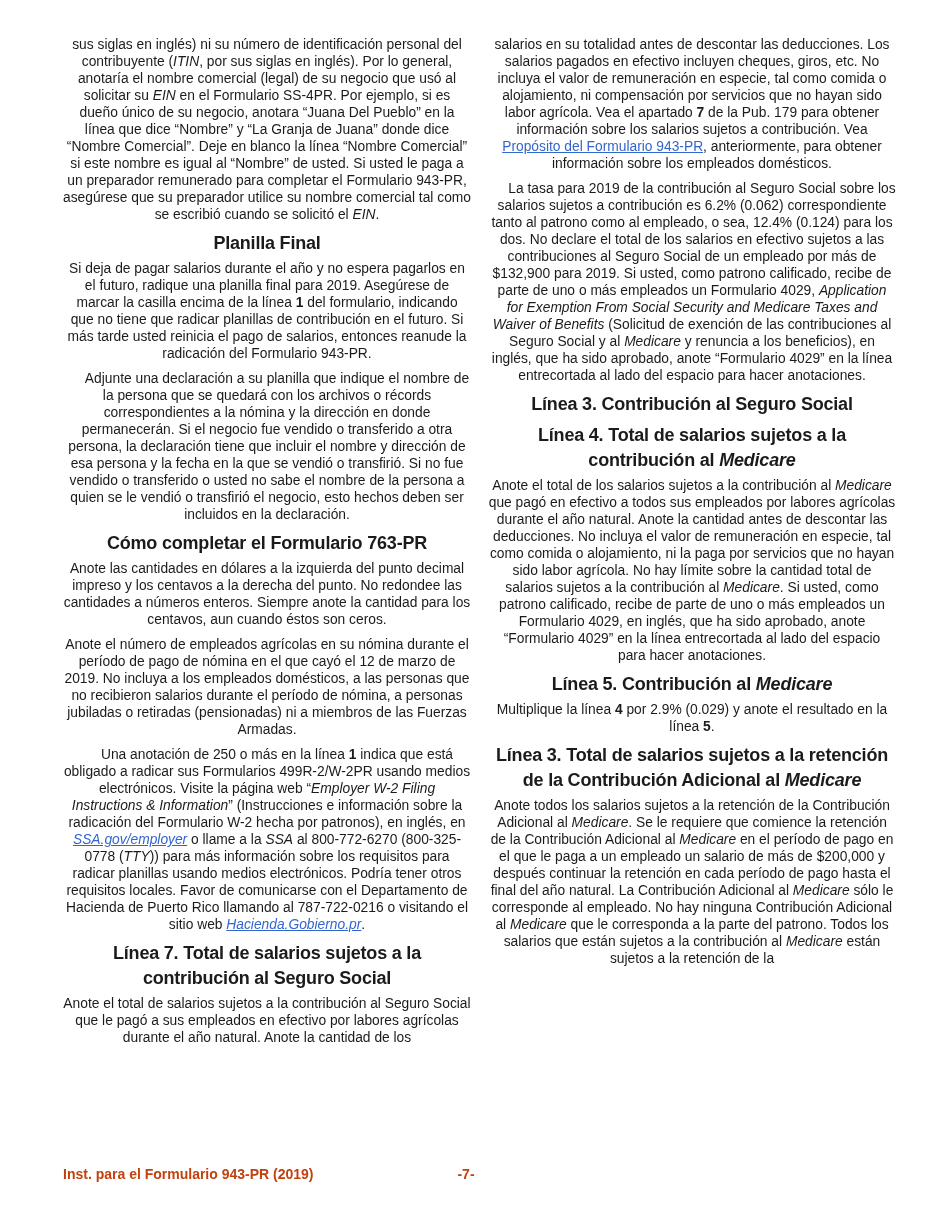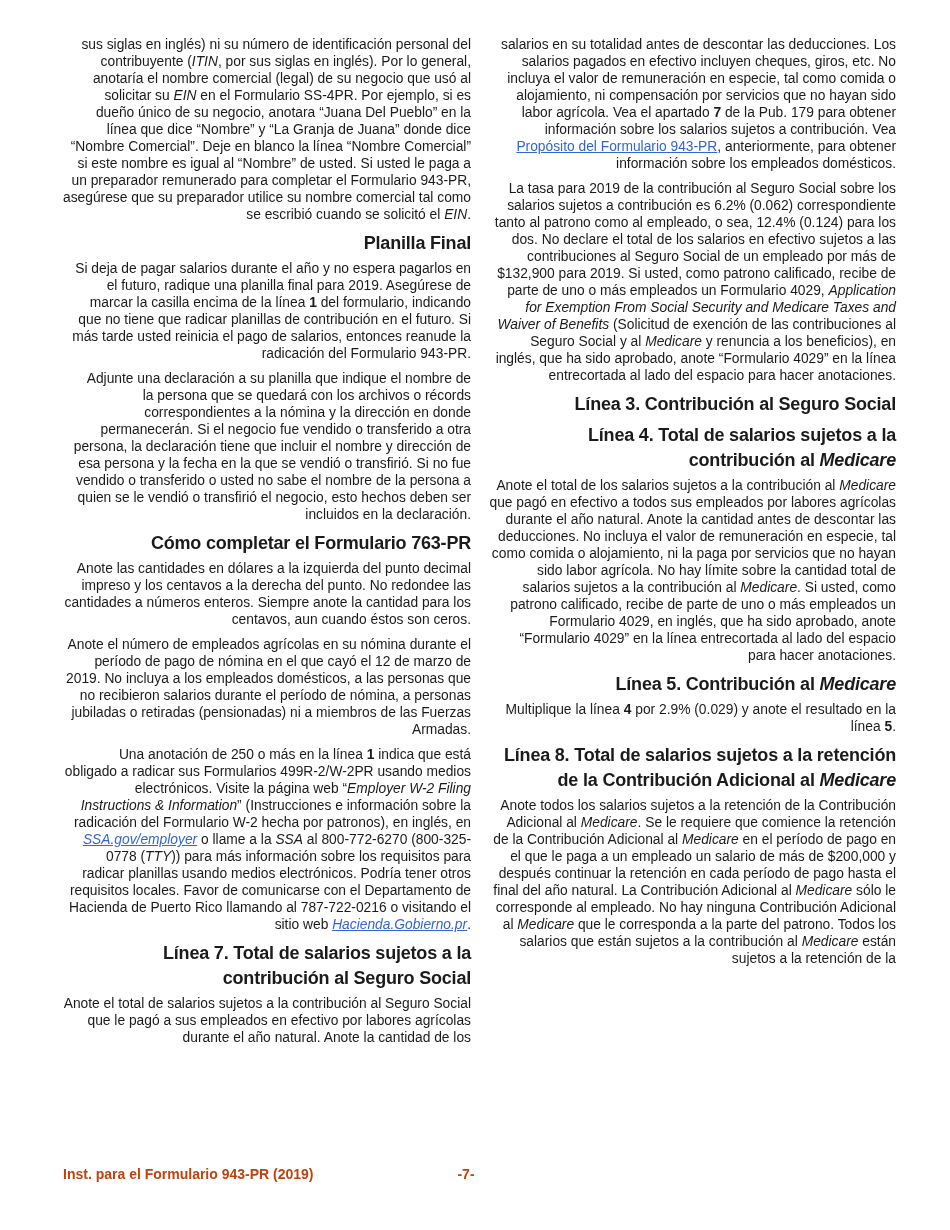--- a/index.html
+++ b/index.html
@@ -16,21 +16,21 @@
     position: absolute;
     top: 36px;
     left: 63px;
     display: flex;
     gap: 17px;
   }
   .col {
     width: 408px;
     font-size: 13.8px;
     line-height: 17px;
-    text-align: right;
+    text-align: center;
   }
   .col p.para { margin: 0 0 8px 0; }
   .col p.indent { text-indent: 20px; }
   .col h2.heading {
     font-size: 18px;
     line-height: 25px;
     font-weight: bold;
     letter-spacing: -0.2px;
     margin: 6px 0 4px 0;
   }
@@ -68,21 +68,21 @@
         <p class="para"><span>Anote el total de salarios sujetos a la contribución al Seguro Social que le pagó a sus empleados en efectivo por labores agrícolas durante el año natural. Anote la cantidad de los</span></p>
       </div>
     <div class="col">
         <p class="para"><span>salarios en su totalidad antes de descontar las deducciones. Los salarios pagados en efectivo incluyen cheques, giros, etc. No incluya el valor de remuneración en especie, tal como comida o alojamiento, ni compensación por servicios que no hayan sido labor agrícola. Vea el apartado </span><span class="b">7</span><span> de la Pub. 179 para obtener información sobre los salarios sujetos a contribución. Vea </span><a href="#" class="link">Propósito del Formulario 943-PR</a><span>, anteriormente, para obtener información sobre los empleados domésticos.</span></p>
         <p class="para indent"><span>La tasa para 2019 de la contribución al Seguro Social sobre los salarios sujetos a contribución es 6.2% (0.062) correspondiente tanto al patrono como al empleado, o sea, 12.4% (0.124) para los dos. No declare el total de los salarios en efectivo sujetos a las contribuciones al Seguro Social de un empleado por más de $132,900 para 2019. Si usted, como patrono calificado, recibe de parte de uno o más empleados un Formulario 4029, </span><span class="i">Application for Exemption From Social Security and Medicare Taxes and Waiver of Benefits</span><span> (Solicitud de exención de las contribuciones al Seguro Social y al </span><span class="i">Medicare</span><span> y renuncia a los beneficios), en inglés, que ha sido aprobado, anote “Formulario 4029” en la línea entrecortada al lado del espacio para hacer anotaciones.</span></p>
         <h2 class="heading"><span>Línea 3. Contribución al Seguro Social</span></h2>
         <h2 class="heading"><span>Línea 4. Total de salarios sujetos a la contribución al </span><span class="i">Medicare</span></h2>
         <p class="para"><span>Anote el total de los salarios sujetos a la contribución al </span><span class="i">Medicare</span><span> que pagó en efectivo a todos sus empleados por labores agrícolas durante el año natural. Anote la cantidad antes de descontar las deducciones. No incluya el valor de remuneración en especie, tal como comida o alojamiento, ni la paga por servicios que no hayan sido labor agrícola. No hay límite sobre la cantidad total de salarios sujetos a la contribución al </span><span class="i">Medicare</span><span>. Si usted, como patrono calificado, recibe de parte de uno o más empleados un Formulario 4029, en inglés, que ha sido aprobado, anote “Formulario 4029” en la línea entrecortada al lado del espacio para hacer anotaciones.</span></p>
         <h2 class="heading"><span>Línea 5. Contribución al </span><span class="i">Medicare</span></h2>
         <p class="para"><span>Multiplique la línea </span><span class="b">4</span><span> por 2.9% (0.029) y anote el resultado en la línea </span><span class="b">5</span><span>.</span></p>
-        <h2 class="heading"><span>Línea 8. Total de salarios sujetos a la retención de la Contribución Adicional al </span><span class="i">Medicare</span></h2>
+        <h2 class="heading"><span>Línea 3. Total de salarios sujetos a la retención de la Contribución Adicional al </span><span class="i">Medicare</span></h2>
         <p class="para"><span>Anote todos los salarios sujetos a la retención de la Contribución Adicional al </span><span class="i">Medicare</span><span>. Se le requiere que comience la retención de la Contribución Adicional al </span><span class="i">Medicare</span><span> en el período de pago en el que le paga a un empleado un salario de más de $200,000 y después continuar la retención en cada período de pago hasta el final del año natural. La Contribución Adicional al </span><span class="i">Medicare</span><span> sólo le corresponde al empleado. No hay ninguna Contribución Adicional al </span><span class="i">Medicare</span><span> que le corresponda a la parte del patrono. Todos los salarios que están sujetos a la contribución al </span><span class="i">Medicare</span><span> están sujetos a la retención de la</span></p>
       </div>
   </div>
   <div class="footer">
     <span class="footer-left">Inst. para el Formulario 943-PR (2019)</span>
     <span class="footer-center">-7-</span>
   </div>
 </div>
 
 </body></html>

